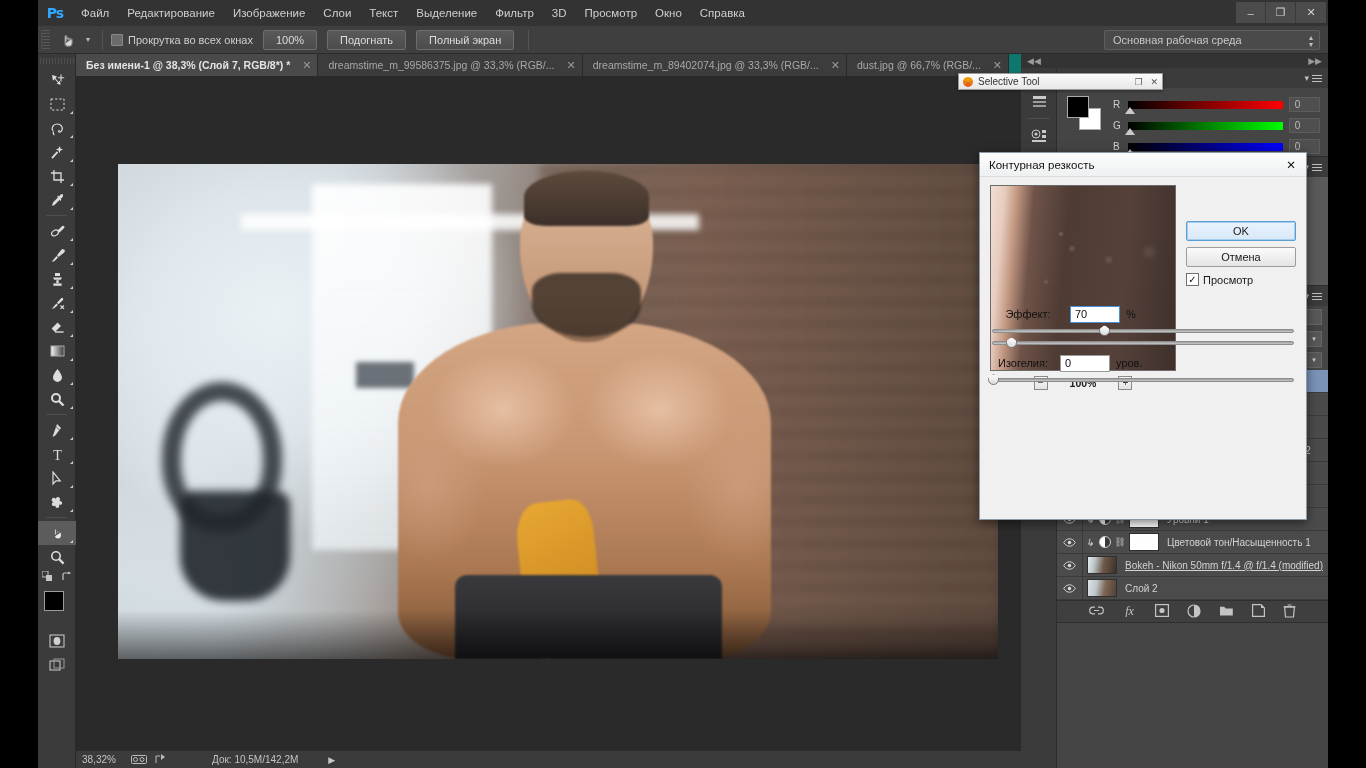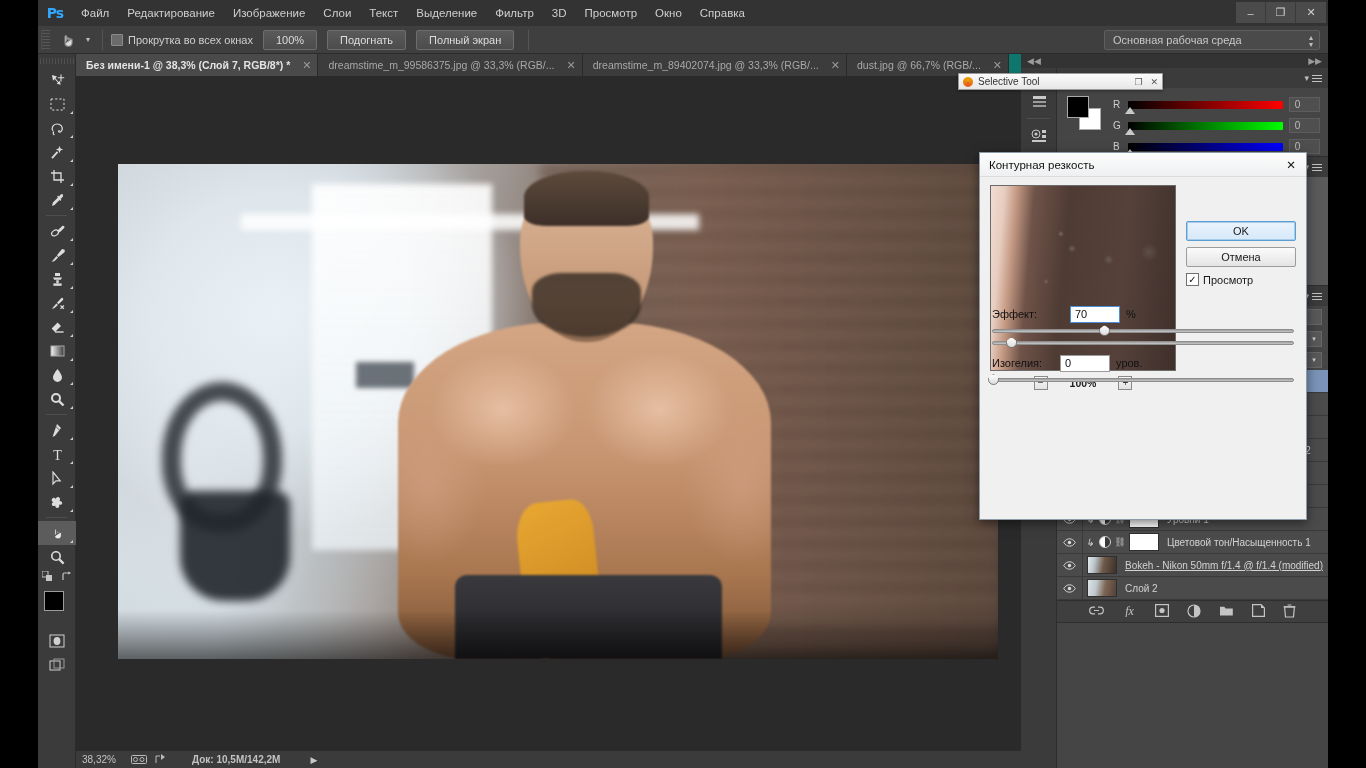--- a/index.html
+++ b/index.html
@@ -264,21 +264,21 @@
 
   
   .statusbar {
     position: absolute; left: 38px; bottom: 0; width: 945px; height: 18px;
     background: #3b3b3b; border-top: 1px solid #2b2b2b;
     display: flex; align-items: center; gap: 0;
     color: #c3c3c3; font-size: 10px;
   }
   .sb-zoom { width: 52px; padding-left: 6px; }
   .sb-icn { width: 22px; text-align: center; color: #bdbdbd; font-size: 11px; }
-  .sb-doc { margin-left: 20px; font-weight: bold; }
+  .sb-doc { margin-left: 40px; }
   .sb-arrow { margin-left: 30px; color: #c9c9c9; font-size: 9px; }
 
   
   .panels {
     position: absolute; left: 983px; top: 54px; width: 307px; height: 714px;
     background: #3b3b3b;
   }
   .panel-tabs-row {
     height: 14px; background: #333; display: flex;
     align-items: center; justify-content: space-between;
@@ -536,21 +536,21 @@
     display: flex; align-items: center; justify-content: center;
     color: #111; font-size: 10px; line-height: 10px;
   }
 
   .sliders { position: absolute; left: 0; right: 0; bottom: 8px; padding: 0 12px; }
   .sl-group { margin-bottom: 8px; }
   .sl-row {
     display: flex; align-items: center; gap: 6px; height: 20px;
     justify-content: flex-start;
   }
-  .sl-label { font-size: 11px; color: #111; text-align: left; }
+  .sl-label { font-size: 11px; color: #111; text-align: center; }
   .sl-input {
     width: 50px; height: 17px; background: #fff; border: 1px solid #9b9b9b;
     font-size: 11px; color: #111;
     display: flex; align-items: center; padding-left: 4px;
   }
   .sl-input.active { border: 1px solid #4a90d9; }
   .sl-unit { font-size: 11px; color: #111; }
   .sl-track {
     position: relative; height: 4px; margin: 5px 0 0 0;
     background: linear-gradient(to bottom,#9e9e9e,#c8c8c8);

